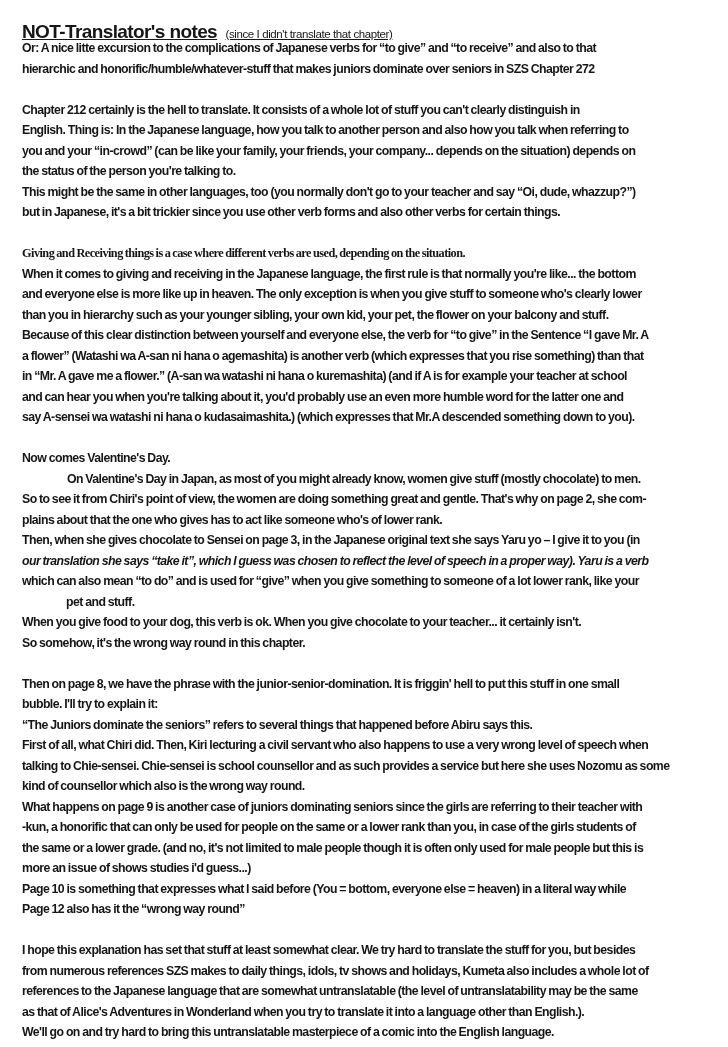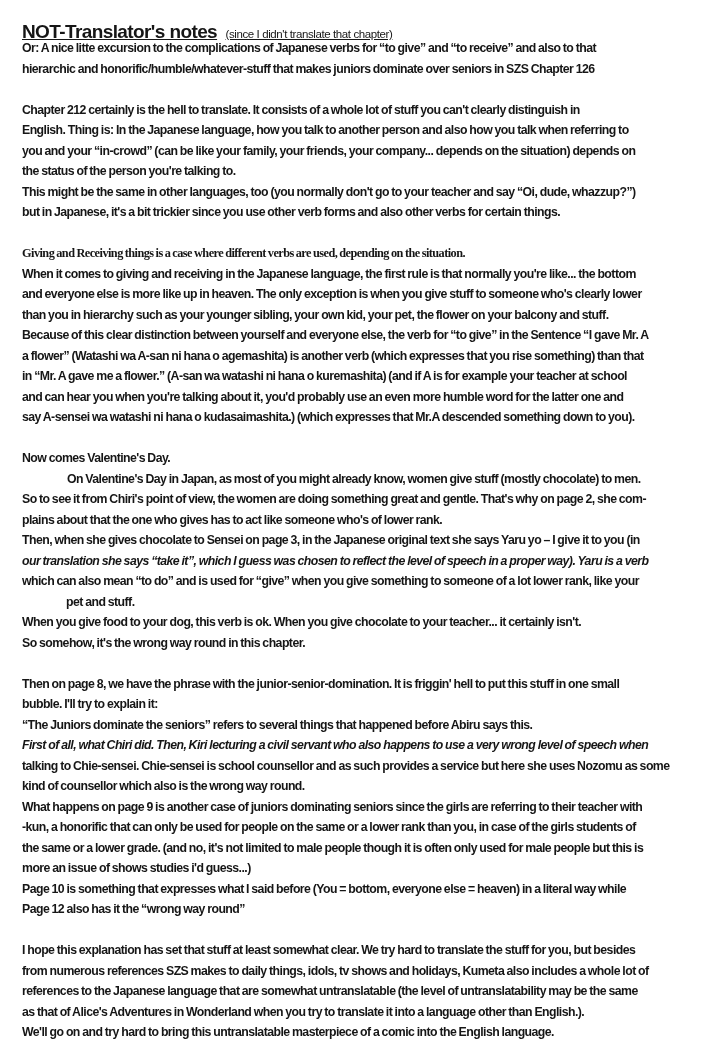--- a/index.html
+++ b/index.html
@@ -35,21 +35,21 @@
 
 <div class="page">
   <div class="title-row">
     <span class="title">NOT-Translator's notes</span>
     <span class="subtitle">(since I didn't translate that chapter)</span>
   </div>
 
   <div id="paragraphs">
       <div class="para">
         <span class="line" style="display: block; width: max-content;">Or: A nice litte excursion to the complications of Japanese verbs for “to give” and “to receive” and also to that</span>
-        <span class="line" style="display: block; width: max-content;">hierarchic and honorific/humble/whatever-stuff that makes juniors dominate over seniors in SZS Chapter 126</span>
+        <span class="line" style="display: block; width: max-content;">hierarchic and honorific/humble/whatever-stuff that makes juniors dominate over seniors in SZS Chapter 272</span>
       </div>
       <div class="para">
         <span class="line" style="display: block; width: max-content;">Chapter 212 certainly is the hell to translate. It consists of a whole lot of stuff you can't clearly distinguish in</span>
         <span class="line" style="display: block; width: max-content;">English. Thing is: In the Japanese language, how you talk to another person and also how you talk when referring to</span>
         <span class="line" style="display: block; width: max-content;">you and your “in-crowd” (can be like your family, your friends, your company... depends on the situation) depends on</span>
         <span class="line" style="display: block; width: max-content;">the status of the person you're talking to.</span>
         <span class="line" style="display: block; width: max-content;">This might be the same in other languages, too (you normally don't go to your teacher and say “Oi, dude, whazzup?”)</span>
         <span class="line" style="display: block; width: max-content;">but in Japanese, it's a bit trickier since you use other verb forms and also other verbs for certain things.</span>
       </div>
       <div class="para">
@@ -72,21 +72,21 @@
         <span class="line" style="display: block; width: max-content; font-style: italic;">our translation she says “take it”, which I guess was chosen to reflect the level of speech in a proper way). Yaru is a verb</span>
         <span class="line" style="display: block; width: max-content;">which can also mean “to do” and is used for “give” when you give something to someone of a lot lower rank, like your</span>
         <span class="line" style="display: block; width: max-content; margin-left: 44px;">pet and stuff.</span>
         <span class="line" style="display: block; width: max-content;">When you give food to your dog, this verb is ok. When you give chocolate to your teacher... it certainly isn't.</span>
         <span class="line" style="display: block; width: max-content;">So somehow, it's the wrong way round in this chapter.</span>
       </div>
       <div class="para">
         <span class="line" style="display: block; width: max-content;">Then on page 8, we have the phrase with the junior-senior-domination. It is friggin' hell to put this stuff in one small</span>
         <span class="line" style="display: block; width: max-content;">bubble. I'll try to explain it:</span>
         <span class="line" style="display: block; width: max-content; text-align: center;">“The Juniors dominate the seniors” refers to several things that happened before Abiru says this.</span>
-        <span class="line" style="display: block; width: max-content; font-style: italic;">First of all, what Chiri did. Then, Kiri lecturing a civil servant who also happens to use a very wrong level of speech when</span>
+        <span class="line" style="display: block; width: max-content;">First of all, what Chiri did. Then, Kiri lecturing a civil servant who also happens to use a very wrong level of speech when</span>
         <span class="line" style="display: block; width: max-content;">talking to Chie-sensei. Chie-sensei is school counsellor and as such provides a service but here she uses Nozomu as some</span>
         <span class="line" style="display: block; width: max-content;">kind of counsellor which also is the wrong way round.</span>
         <span class="line" style="display: block; width: max-content;">What happens on page 9 is another case of juniors dominating seniors since the girls are referring to their teacher with</span>
         <span class="line" style="display: block; width: max-content;">-kun, a honorific that can only be used for people on the same or a lower rank than you, in case of the girls students of</span>
         <span class="line" style="display: block; width: max-content;">the same or a lower grade. (and no, it's not limited to male people though it is often only used for male people but this is</span>
         <span class="line" style="display: block; width: max-content;">more an issue of shows studies i'd guess...)</span>
         <span class="line" style="display: block; width: max-content;">Page 10 is something that expresses what I said before (You = bottom, everyone else = heaven) in a literal way while</span>
         <span class="line" style="display: block; width: max-content;">Page 12 also has it the “wrong way round”</span>
       </div>
       <div class="para">

